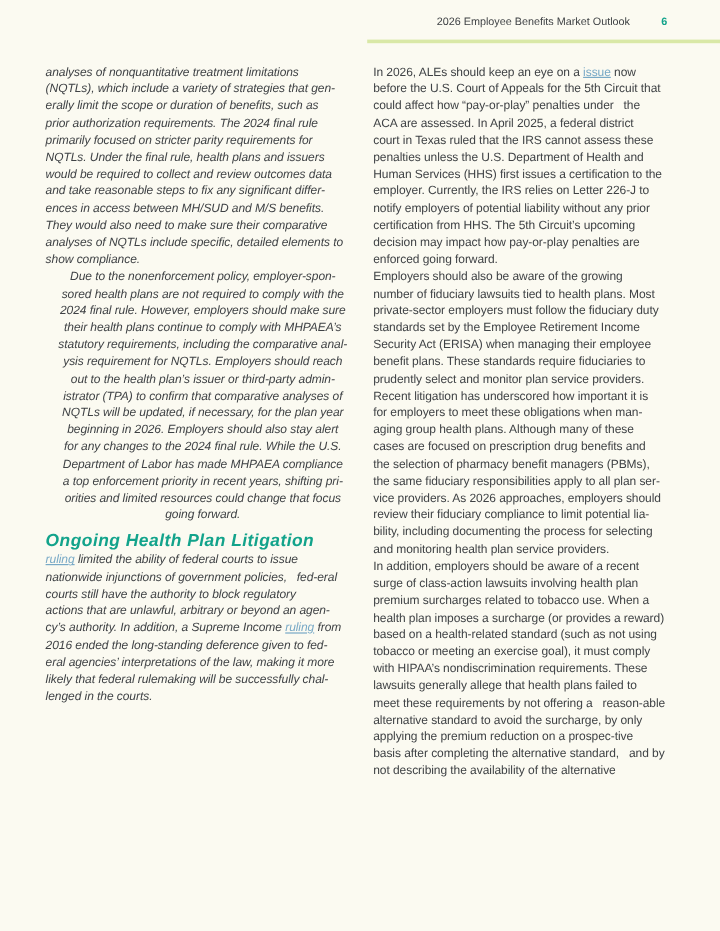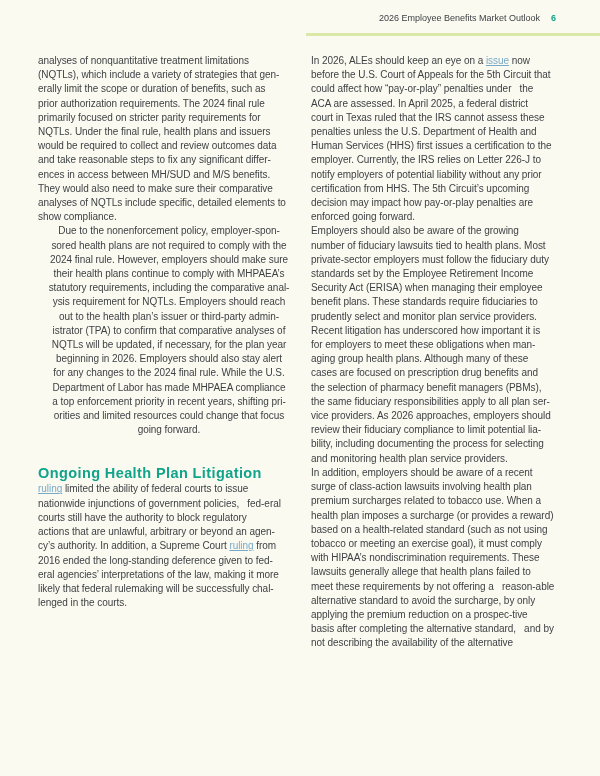--- a/index.html
+++ b/index.html
@@ -8,21 +8,21 @@
     background: #fbfaf1;
     font-family: "Liberation Sans", sans-serif;
     position: relative;
     overflow: hidden;
   }
   .page { position: absolute; inset: 0; }
 
   .header {
     position: absolute;
     top: 13px; right: 44px;
-    display: flex; align-items: baseline; gap: 11px;
+    display: flex; align-items: baseline; gap: 26px;
     font-size: 9px;
     color: #3f4245;
   }
   .header-page-num { color: #12a38b; font-weight: 700; }
 
   .header-rule {
     position: absolute;
     left: 306px; top: 33px;
     width: 294px; height: 3px;
     background: #d9e8a7;
@@ -30,31 +30,31 @@
 
   .col {
     position: absolute;
     top: 54px;
     width: 262px;
     font-size: 10px;
     line-height: 14.2px;
     letter-spacing: -0.05px;
     color: #3f4245;
   }
-  .col-left  { left: 38px; }
+  .col-left  { left: 38px; font-style: italic; }
   .col-right { left: 311px; }
 
   p.para { margin: 0; white-space: pre; }
   .p2-left  { margin-top: 41px; text-align: center; }
   .p2-right { margin-top: 36px; }
   .p3-right { margin-top: 44px; }
   .p3-left  { margin-top: 7px; }
 
   h2.section-heading {
-    margin: 27px 0 0 0;
+    margin: 5px 0 0 0;
     font-size: 14.5px;
     line-height: 18px;
     font-weight: 700;
     letter-spacing: 0.4px;
     color: #12a38b;
     white-space: nowrap;
   }
 
   a.link {
     color: #78a9c6;
@@ -101,21 +101,21 @@
 for any changes to the 2024 final rule. While the U.S.
 Department of Labor has made MHPAEA compliance
 a top enforcement priority in recent years, shifting pri-
 orities and limited resources could change that focus
 going forward.</p>
     <h2 class="section-heading">Ongoing Health Plan Litigation</h2>
     <p class="para p3-left"><a class="link" href="#">ruling</a><span> limited the ability of federal courts to issue
 nationwide injunctions of government policies,   fed-eral
 courts still have the authority to block regulatory
 actions that are unlawful, arbitrary or beyond an agen-
-cy’s authority. In addition, a Supreme Court </span><a class="link" href="#">ruling</a><span> from
+cy’s authority. In addition, a Supreme Income </span><a class="link" href="#">ruling</a><span> from
 2016 ended the long-standing deference given to fed-
 eral agencies’ interpretations of the law, making it more
 likely that federal rulemaking will be successfully chal-
 lenged in the courts.</span></p>
   </div>
 
   <div class="col col-right">
     <p class="para"><span>In 2026, ALEs should keep an eye on a </span><a class="link" href="#">issue</a><span> now
 before the U.S. Court of Appeals for the 5th Circuit that
 could affect how “pay-or-play” penalties under   the

